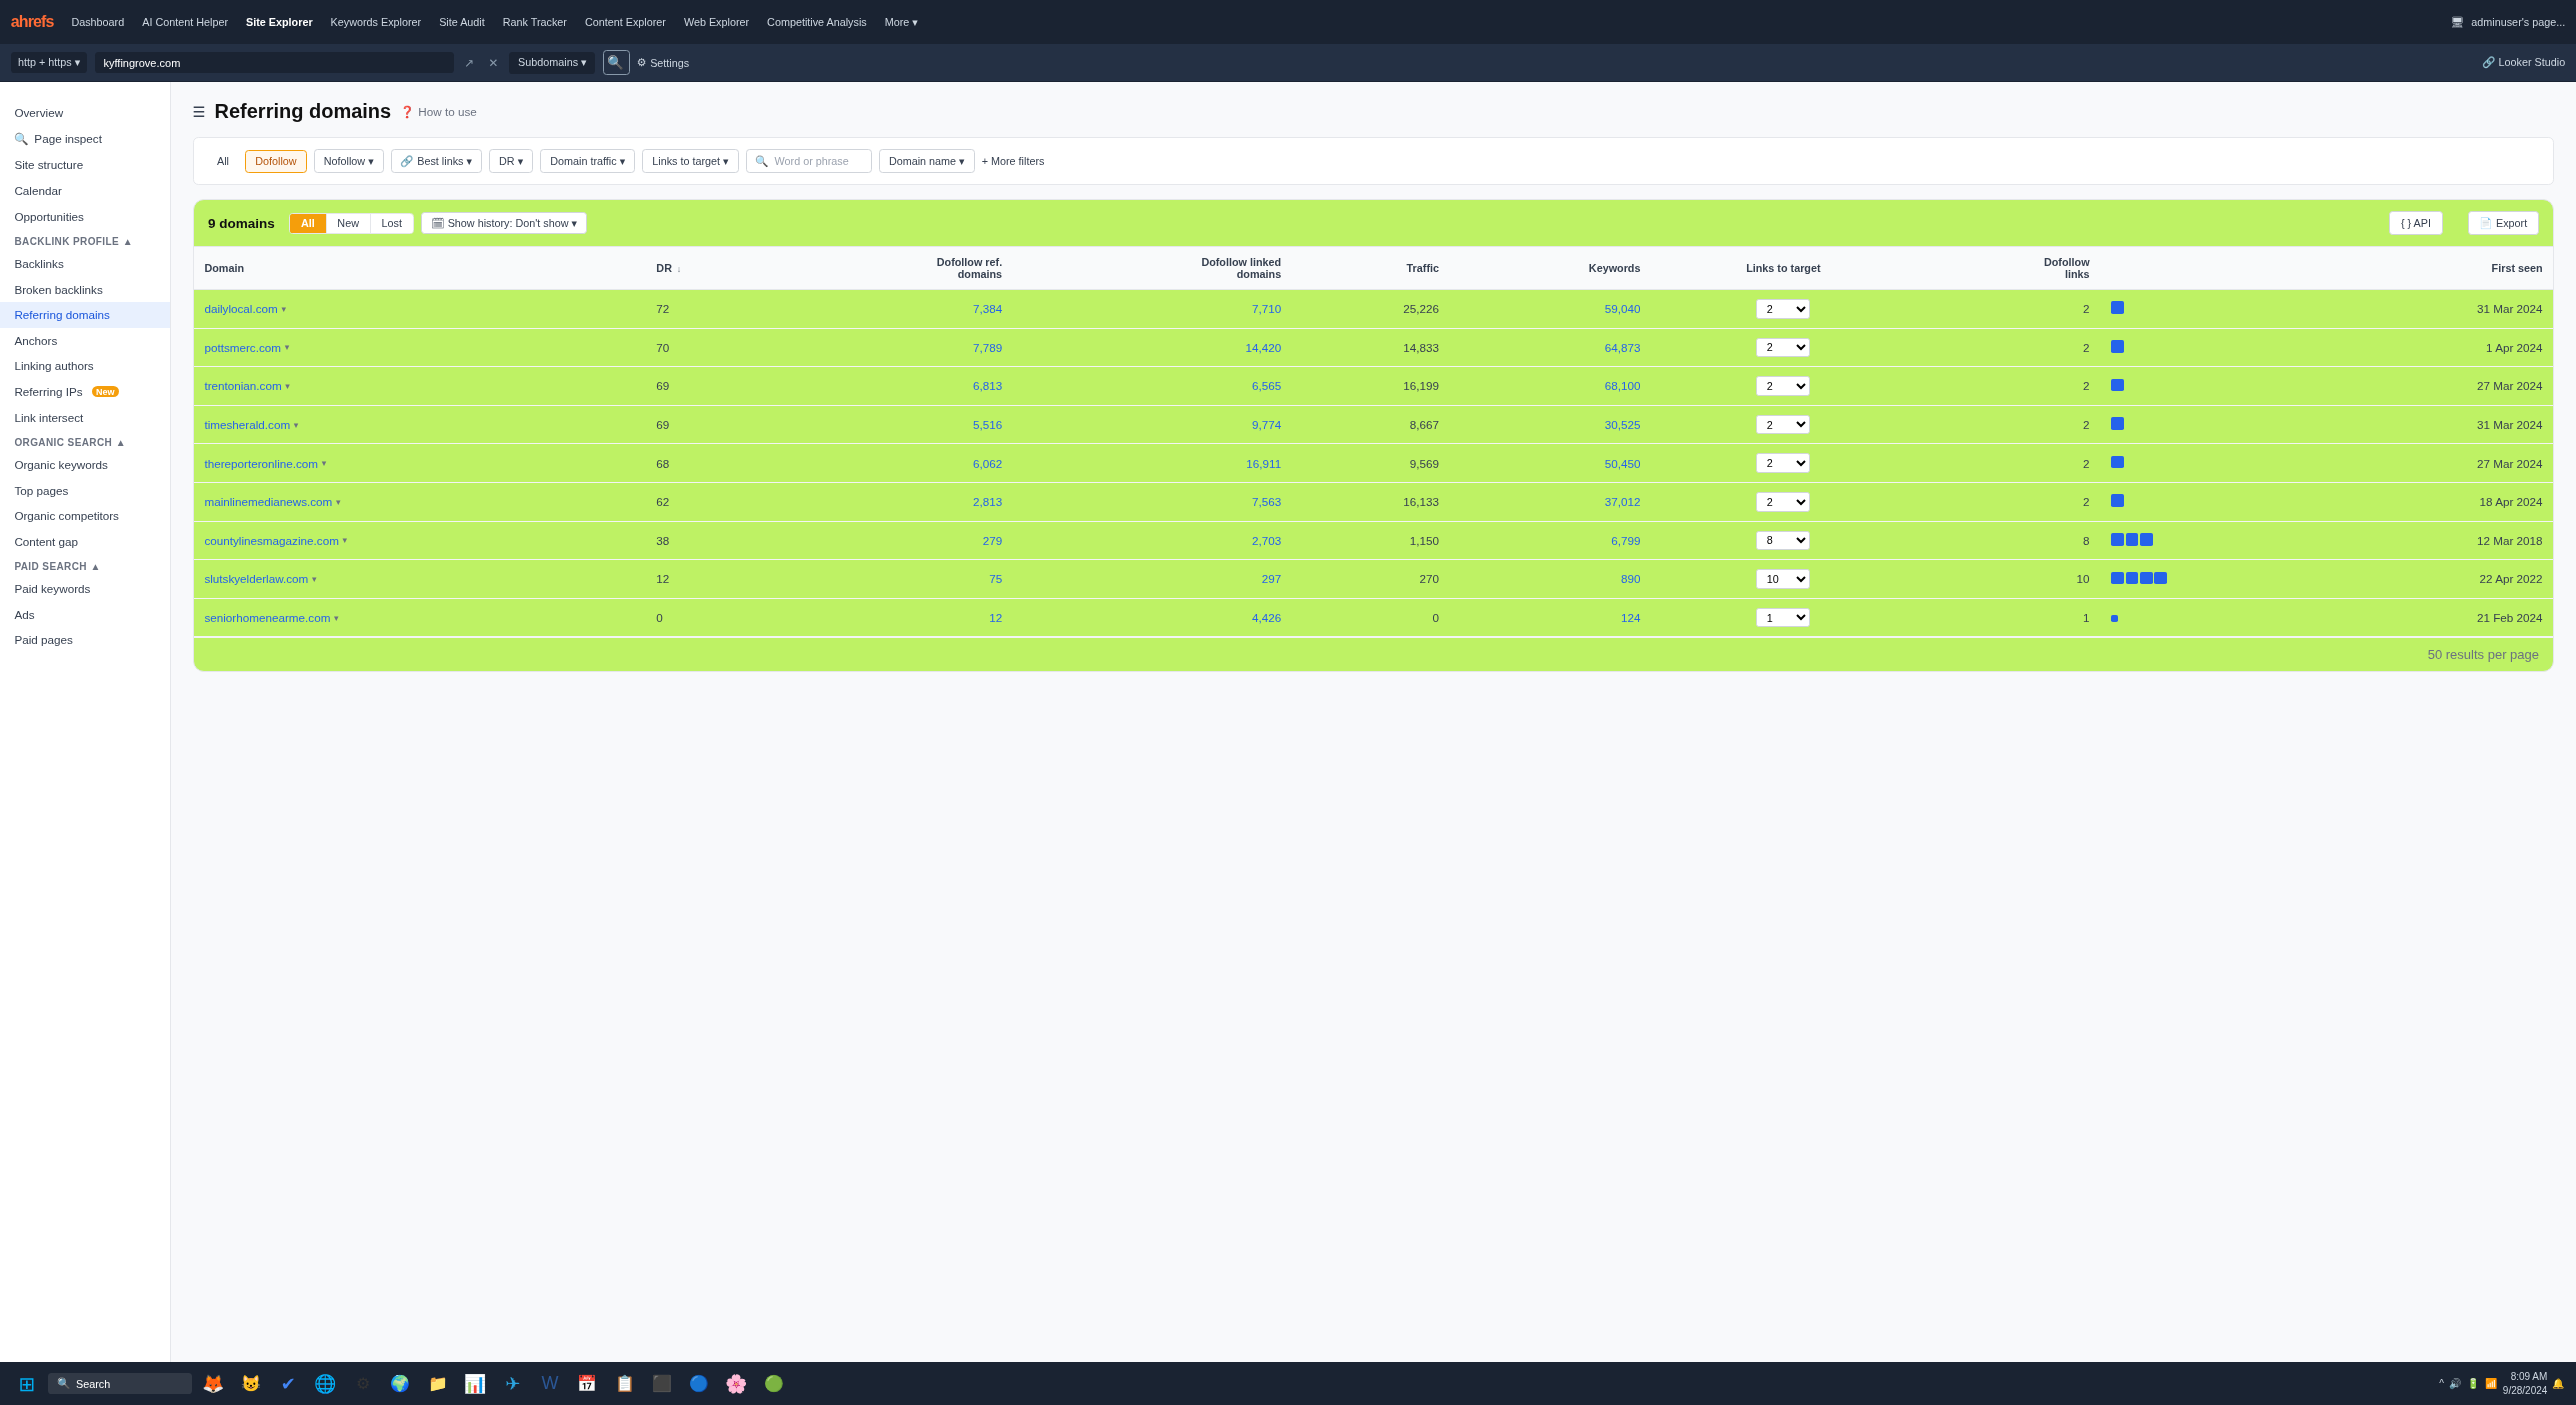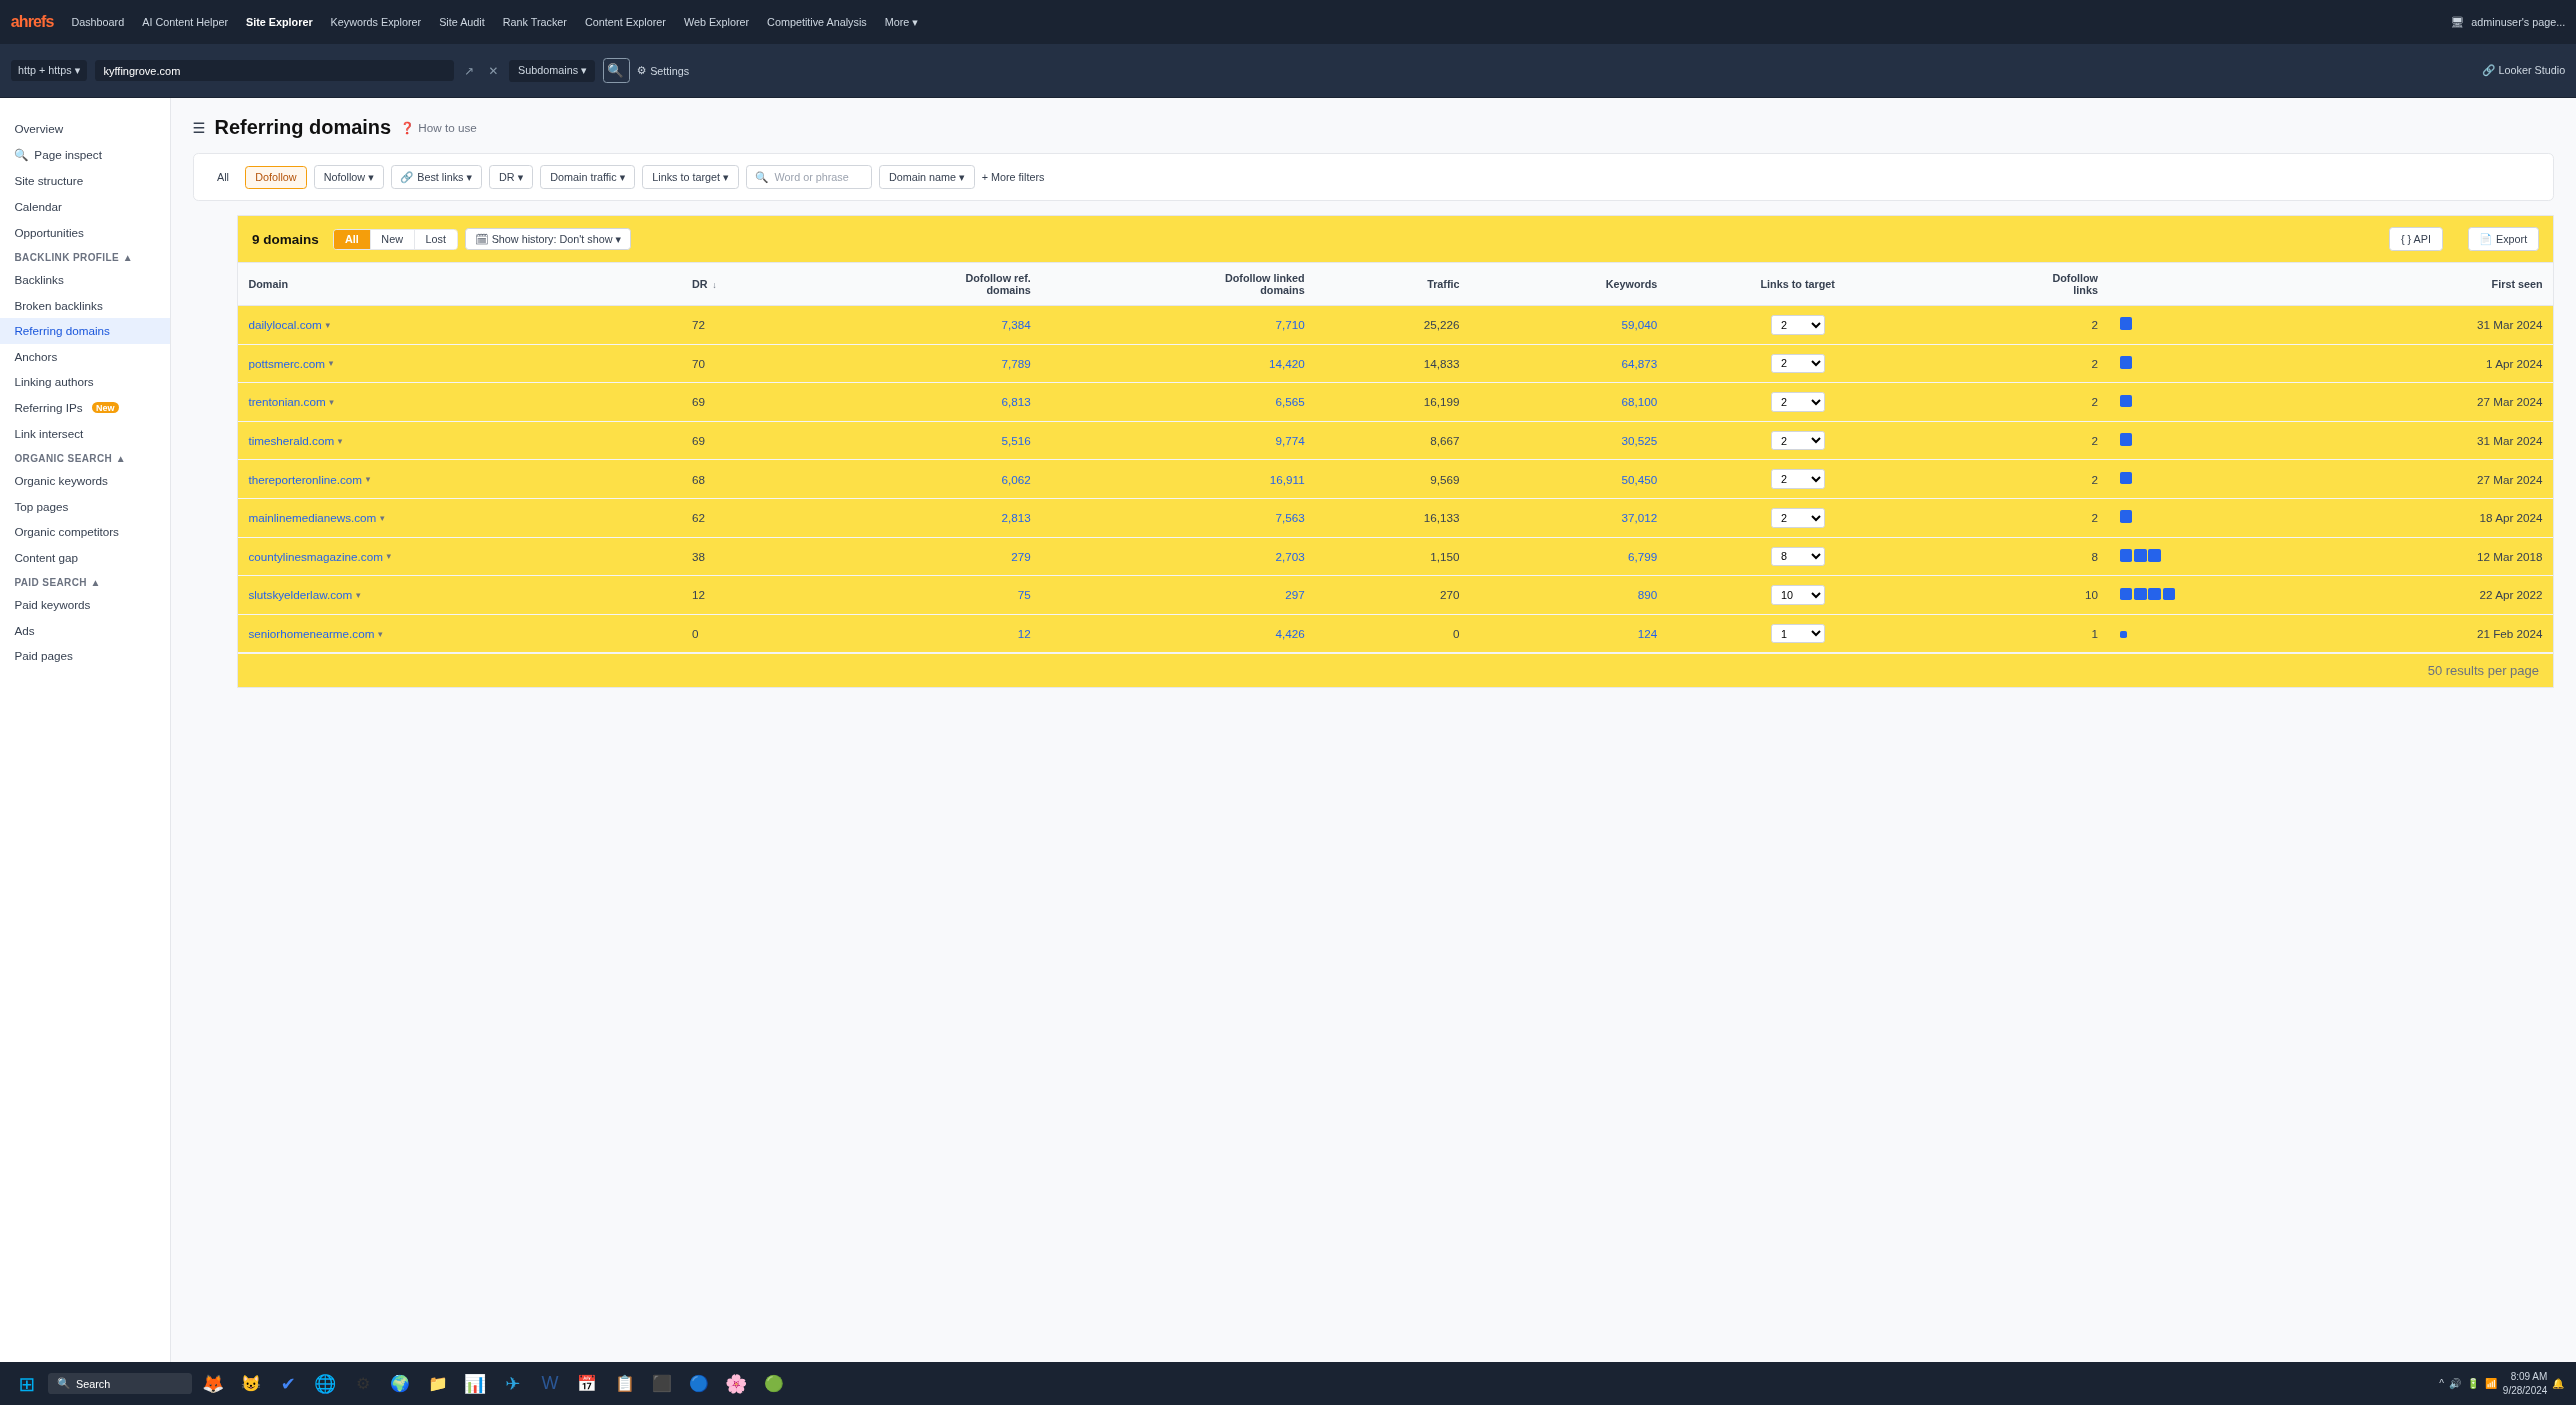--- a/index.html
+++ b/index.html
@@ -39,21 +39,21 @@
       gap: 7.2px;
       font-size: 10.8px;
       color: #cdd6e0;
     }
 
     
     .url-bar {
       background: #243044;
       display: flex;
       align-items: center;
-      height: 54px;
+      height: 38px;
       padding: 0 10.8px;
       gap: 7.2px;
       border-bottom: 0.9px solid #1a2332;
     }
     .url-protocol {
       background: #1a2332;
       color: #cdd6e0;
       border: none;
       padding: 3.6px 7.2px;
       border-radius: 3.6px;
@@ -260,25 +260,24 @@
       color: #374151;
       font-size: 10.8px;
       cursor: pointer;
       display: flex;
       align-items: center;
       gap: 3.6px;
     }
 
     
     .table-area {
-      background: #fde047;
+      background: #bef264;
       border: 0.9px solid #e5e7eb;
-      border-radius: 1px;
+      border-radius: 11px;
       overflow: hidden;
-      margin-left: 44px;
     }
     .table-toolbar {
       display: flex;
       align-items: center;
       padding: 10.8px 14.4px;
       gap: 7.2px;
       border-bottom: 0.9px solid #e5e7eb;
     }
     .domains-count {
       font-weight: 700;

